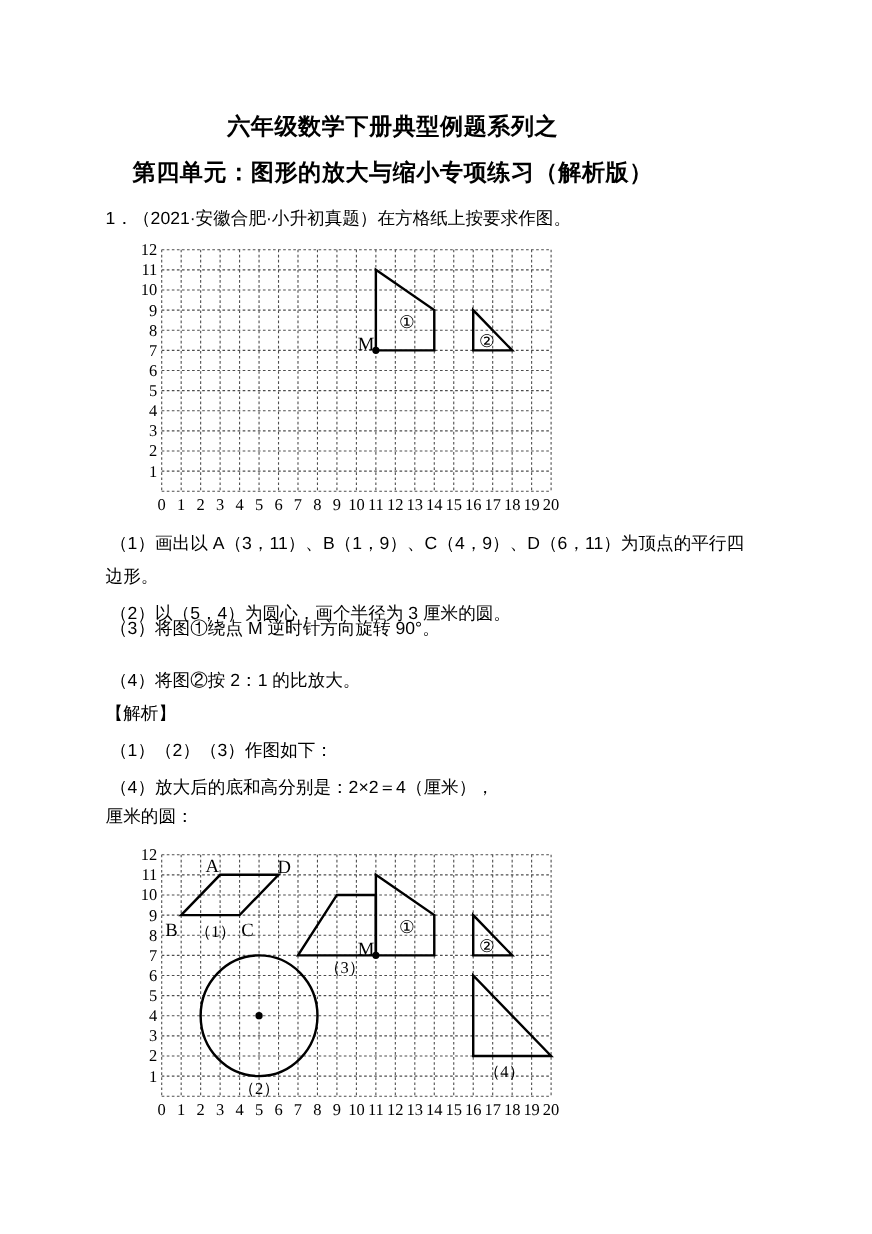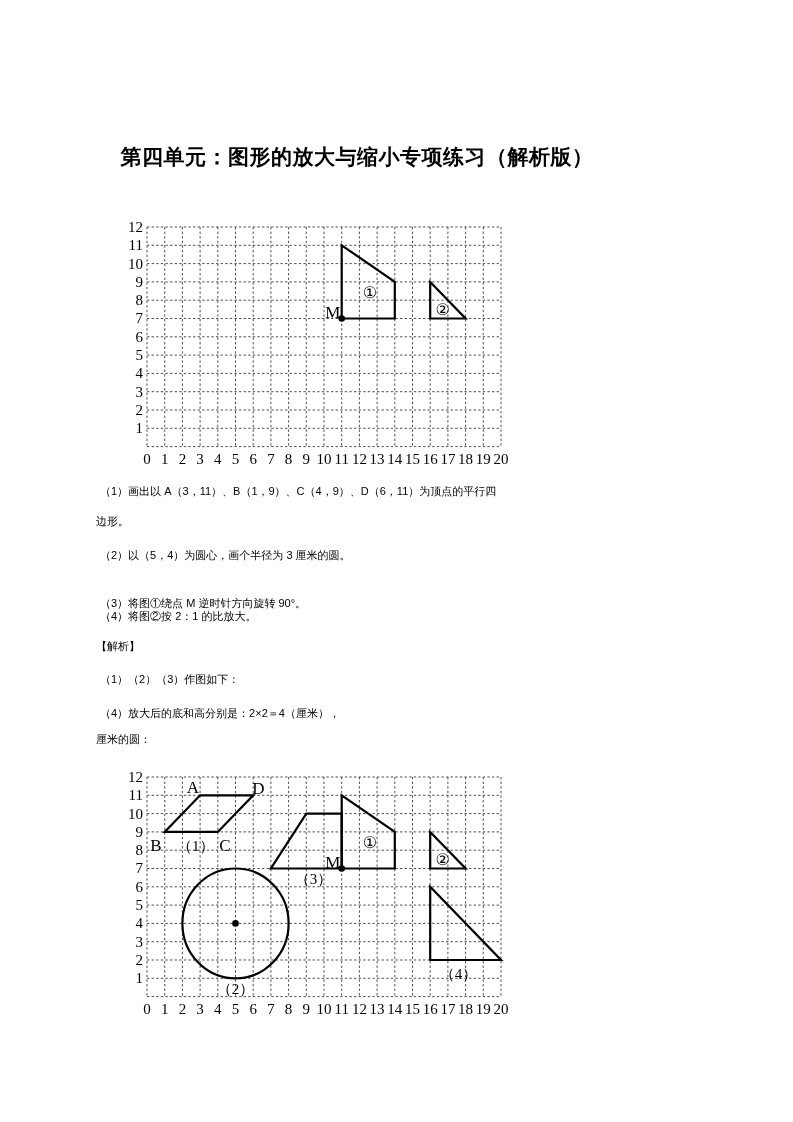--- a/index.html
+++ b/index.html
@@ -5,34 +5,36 @@
   * { margin:0; padding:0; box-sizing:border-box; }
   html,body { background:#ffffff; }
   body { font-family:"Liberation Sans", sans-serif; color:#000; }
   .page { position:relative; width:793px; height:1122px; background:#fff; overflow:hidden; }
   .title { position:absolute; left:357px; transform:translateX(-50%); white-space:nowrap;
            font-weight:bold; font-size:21px; color:#000; letter-spacing:0.5px; }
   #title1 { top:101px; }
   #title2 { top:143px; }
   .bodyline { position:absolute; font-size:16px; color:#000; white-space:nowrap; }
   #intro { top:189px; left:96px; }
-  .tline { position:absolute; font-size:11px; color:#000; white-space:nowrap; }
+  .tline { position:absolute; font-size:16px; color:#000; white-space:nowrap; }
   .grid-figure { position:absolute; left:117px; }
   #fig1 { top:220px; }
   #fig2 { top:770px; }
   .gl { stroke:#4d4d4d; stroke-width:1; stroke-dasharray:2.4 2.2; }
   .shape { fill:none; stroke:#000; stroke-width:2.2; stroke-linejoin:miter; }
   .tick { font-family:"Liberation Serif", serif; font-size:15px; fill:#000; }
   .flabel { font-family:"Liberation Serif", serif; fill:#000; }
 </style>
 </head>
 <body>
 
 <div class="page">
+  <div class="title" id="title1">六年级数学下册典型例题系列之</div>
   <div class="title" id="title2">第四单元：图形的放大与缩小专项练习（解析版）</div>
+  <div class="bodyline" id="intro">1．（2021·安徽合肥·小升初真题）在方格纸上按要求作图。</div>
 
   <svg class="grid-figure" id="fig1" width="394" height="251.60000000000002" viewBox="0 0 394 251.60000000000002">
       <line class="gl" x1="30" y1="7" x2="30" y2="226.60000000000002"></line>
       <line class="gl" x1="47.7" y1="7" x2="47.7" y2="226.60000000000002"></line>
       <line class="gl" x1="65.4" y1="7" x2="65.4" y2="226.60000000000002"></line>
       <line class="gl" x1="83.1" y1="7" x2="83.1" y2="226.60000000000002"></line>
       <line class="gl" x1="100.8" y1="7" x2="100.8" y2="226.60000000000002"></line>
       <line class="gl" x1="118.5" y1="7" x2="118.5" y2="226.60000000000002"></line>
       <line class="gl" x1="136.2" y1="7" x2="136.2" y2="226.60000000000002"></line>
       <line class="gl" x1="153.89999999999998" y1="7" x2="153.89999999999998" y2="226.60000000000002"></line>
@@ -100,21 +102,21 @@
       <circle cx="224.7" cy="98.5" r="3.3" fill="#000"></circle>
       <text class="flabel" x="253.0" y="77.9" text-anchor="middle" font-size="16">①</text>
       <text class="flabel" x="325.6" y="95.3" text-anchor="middle" font-size="16">②</text>
       <text class="flabel" x="215.8" y="98.0" text-anchor="middle" font-size="17">M</text>
     </svg>
 
   <div id="question-lines">
       <div class="tline" style="top: 484px; left: 100px;">（1）画出以 A（3，11）、B（1，9）、C（4，9）、D（6，11）为顶点的平行四</div>
       <div class="tline" style="top: 514px; left: 96px; font-family: Liberation Mono, monospace;">边形。</div>
       <div class="tline" style="top: 548px; left: 100px;">（2）以（5，4）为圆心，画个半径为 3 厘米的圆。</div>
-      <div class="tline" style="top: 596px; left: 100px;">（3）将图①绕点 M 逆时针方向旋转 90°。</div>
+      <div class="tline" style="top: 561px; left: 100px;">（3）将图①绕点 M 逆时针方向旋转 90°。</div>
       <div class="tline" style="top: 609px; left: 100px;">（4）将图②按 2：1 的比放大。</div>
       <div class="tline" style="top: 639px; left: 96px; font-family: Liberation Serif, serif;">【解析】</div>
       <div class="tline" style="top: 672px; left: 100px;">（1）（2）（3）作图如下：</div>
       <div class="tline" style="top: 706px; left: 100px;">（4）放大后的底和高分别是：2×2＝4（厘米），</div>
       <div class="tline" style="top: 732px; left: 96px;">厘米的圆：</div>
     </div>
 
   <svg class="grid-figure" id="fig2" width="394" height="251.60000000000002" viewBox="0 0 394 251.60000000000002">
       <line class="gl" x1="30" y1="7" x2="30" y2="226.60000000000002"></line>
       <line class="gl" x1="47.7" y1="7" x2="47.7" y2="226.60000000000002"></line>

